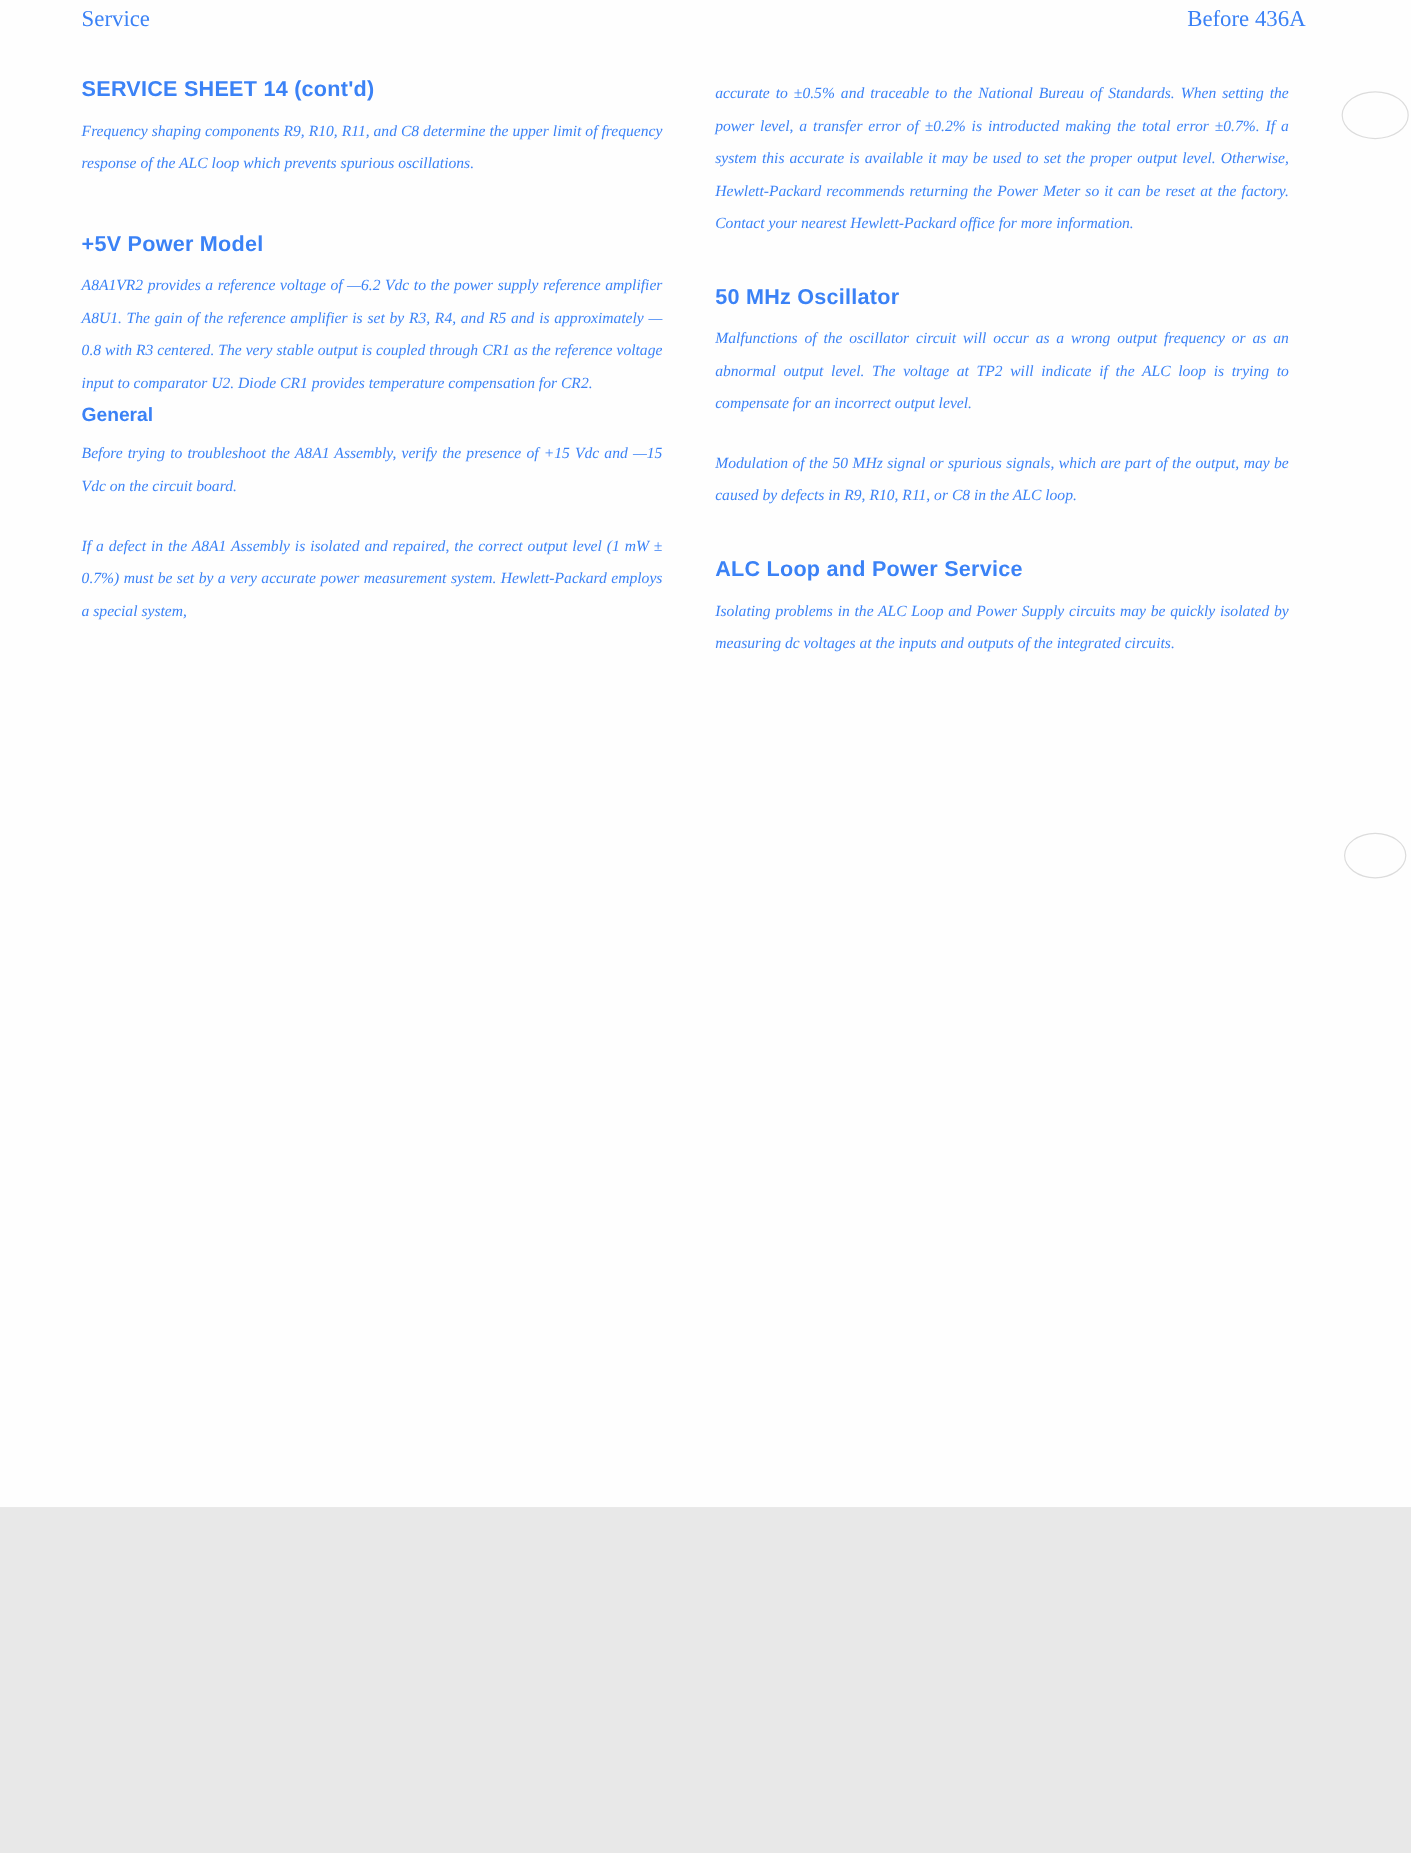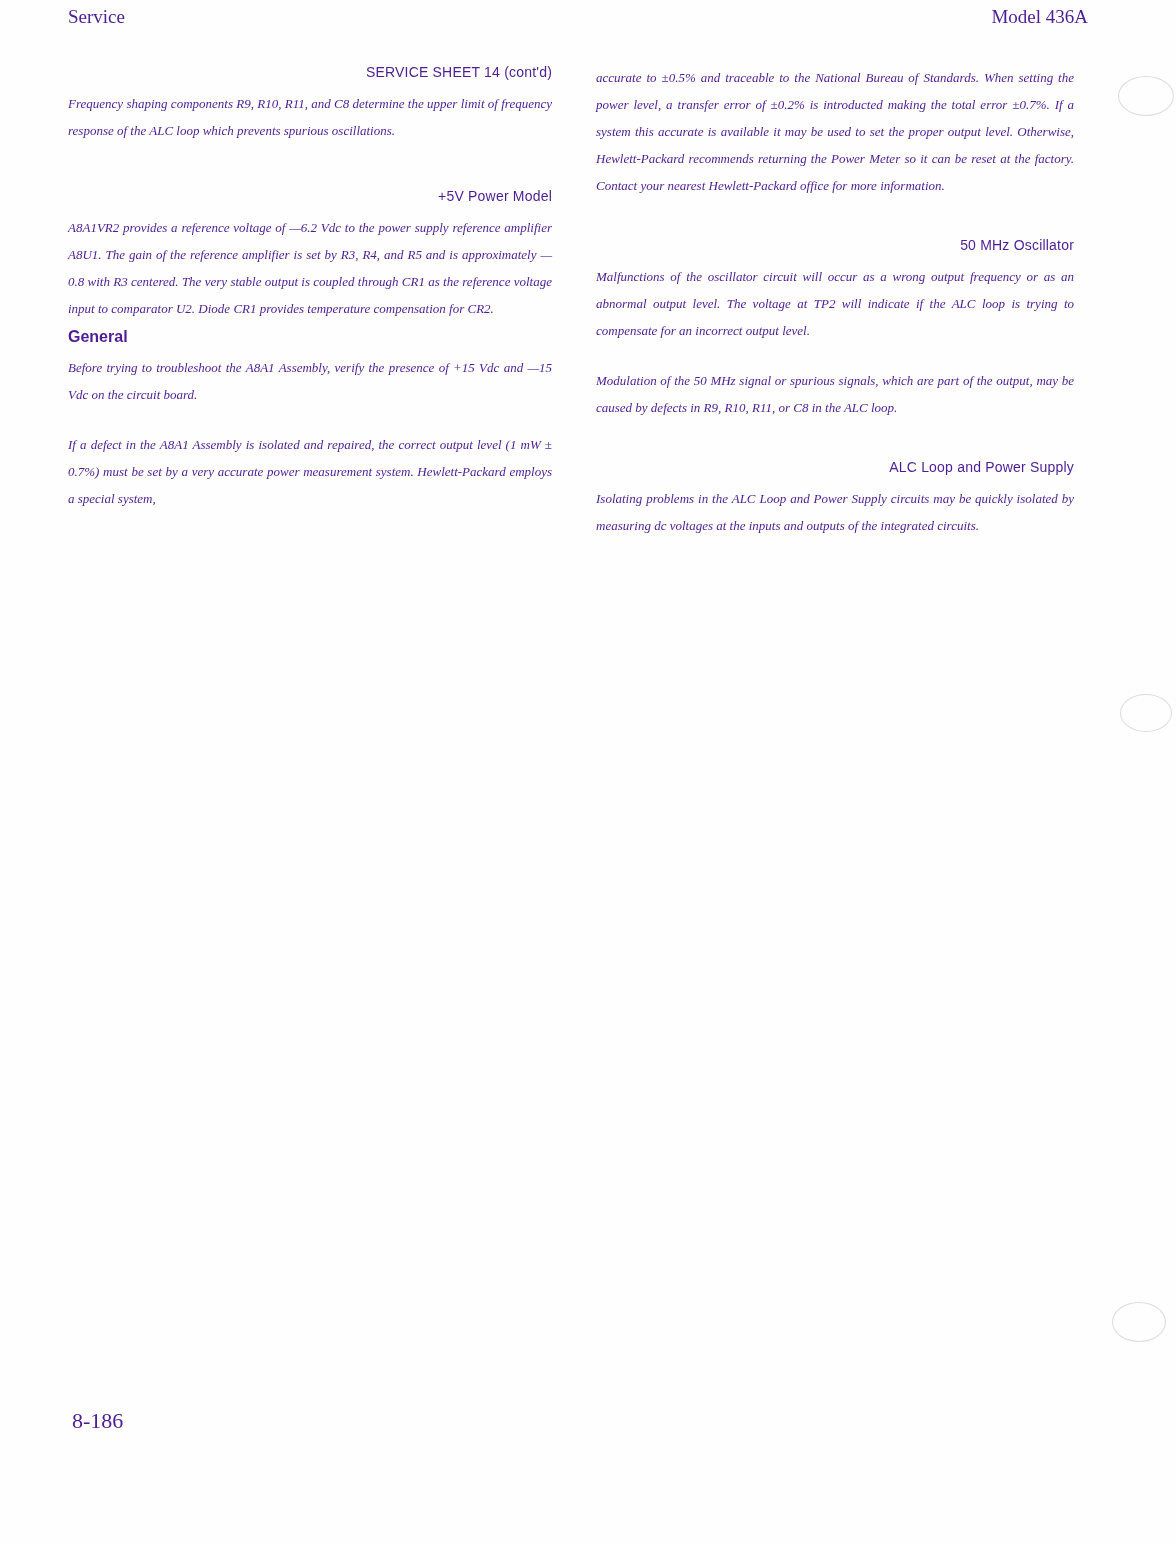--- a/index.html
+++ b/index.html
@@ -3,24 +3,24 @@
 <meta charset="utf-8">
 <style>
   html, body {
     margin: 0;
     padding: 0;
     background: #e8e8e8;
   }
   .page {
     position: relative;
     width: 1176px;
-    height: 1544px;
+    height: 1256px;
     margin: 0 auto;
     background: #fefefe;
-    color: #4c1d95;
+    color: #3b82f6;
     overflow: hidden;
     font-family: "Liberation Serif", serif;
   }
   .page-header {
     position: absolute;
     top: 6px;
     left: 68px;
     right: 88px;
     display: flex;
     justify-content: space-between;
@@ -33,25 +33,24 @@
   .col.left {
     left: 68px;
     width: 484px;
   }
   .col.right {
     left: 596px;
     width: 478px;
   }
   .heading {
     font-family: "Liberation Sans", sans-serif;
-    font-weight: normal;
-    font-size: 14px;
+    font-weight: bold;
+    font-size: 18px;
     margin: 0 0 10px 0;
     letter-spacing: 0.2px;
-    text-align: right;
   }
   .subheading {
     font-family: "Liberation Sans", sans-serif;
     font-weight: bold;
     font-size: 16px;
     margin: 0 0 8px 0;
   }
   .para {
     font-size: 13px;
     line-height: 27px;
@@ -81,21 +80,21 @@
   .artifact-2 { left: 1120px; top: 694px; width: 50px; height: 36px; }
   .artifact-3 { left: 1112px; top: 1302px; width: 52px; height: 38px; }
 </style>
 </head>
 <body>
 
 <div class="page">
 
   <div class="page-header">
     <span>Service</span>
-    <span>Model 436A</span>
+    <span>Before 436A</span>
   </div>
 
   <div class="col left">
     <h3 class="heading">SERVICE SHEET 14 (cont'd)</h3>
     <p class="para">Frequency shaping components R9, R10, R11, and C8 determine the upper limit of frequency response of the ALC loop which prevents spurious oscillations.</p>
 
     <h3 class="heading gap-lg">+5V Power Model</h3>
     <p class="para">A8A1VR2 provides a reference voltage of —6.2 Vdc to the power supply reference amplifier A8U1. The gain of the reference amplifier is set by R3, R4, and R5 and is approximately —0.8 with R3 centered. The very stable output is coupled through CR1 as the reference voltage input to comparator U2. Diode CR1 provides temperature compensation for CR2.</p>
 
     <h4 class="subheading gap-sm">General</h4>
@@ -103,21 +102,21 @@
     <p class="para">If a defect in the A8A1 Assembly is isolated and repaired, the correct output level (1 mW ± 0.7%) must be set by a very accurate power measurement system. Hewlett-Packard employs a special system,</p>
   </div>
 
   <div class="col right">
     <p class="para">accurate to ±0.5% and traceable to the National Bureau of Standards. When setting the power level, a transfer error of ±0.2% is introducted making the total error ±0.7%. If a system this accurate is available it may be used to set the proper output level. Otherwise, Hewlett-Packard recommends returning the Power Meter so it can be reset at the factory. Contact your nearest Hewlett-Packard office for more information.</p>
 
     <h3 class="heading gap-md">50 MHz Oscillator</h3>
     <p class="para">Malfunctions of the oscillator circuit will occur as a wrong output frequency or as an abnormal output level. The voltage at TP2 will indicate if the ALC loop is trying to compensate for an incorrect output level.</p>
     <p class="para">Modulation of the 50 MHz signal or spurious signals, which are part of the output, may be caused by defects in R9, R10, R11, or C8 in the ALC loop.</p>
 
-    <h3 class="heading gap-md">ALC Loop and Power Supply</h3>
+    <h3 class="heading gap-md">ALC Loop and Power Service</h3>
     <p class="para">Isolating problems in the ALC Loop and Power Supply circuits may be quickly isolated by measuring dc voltages at the inputs and outputs of the integrated    circuits.</p>
   </div>
 
   <div class="page-footer">8-186</div>
 
   <div class="scan-artifact artifact-1"></div>
   <div class="scan-artifact artifact-2"></div>
   <div class="scan-artifact artifact-3"></div>
 
 </div>

